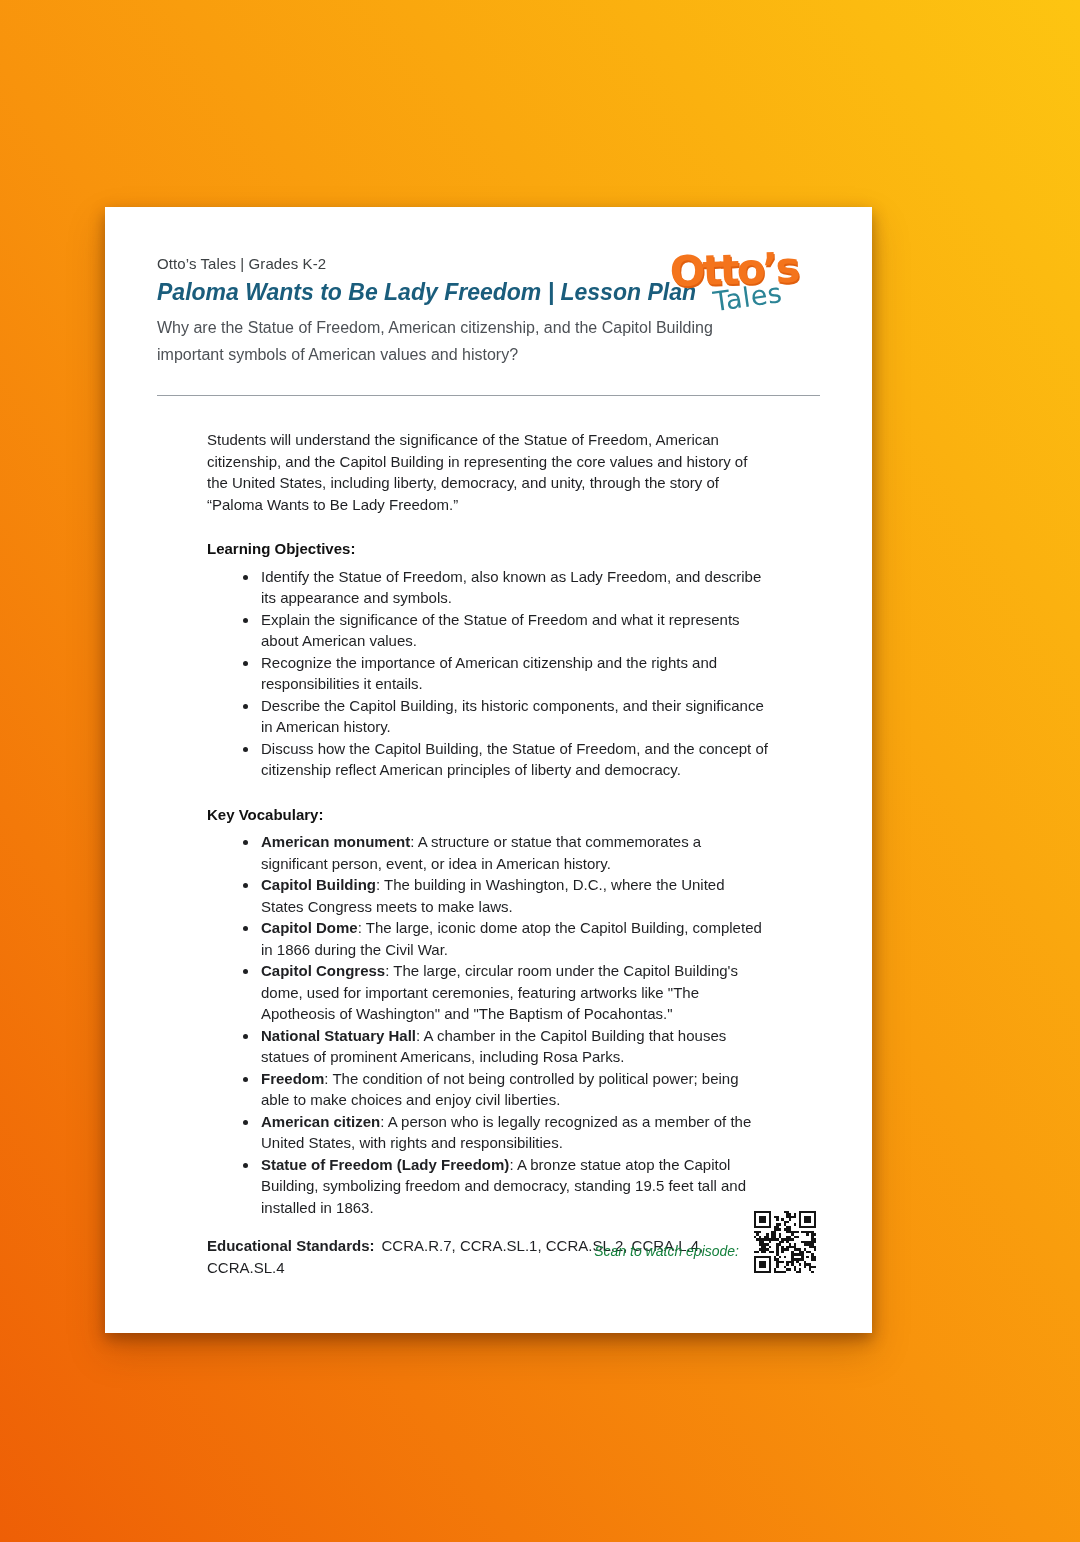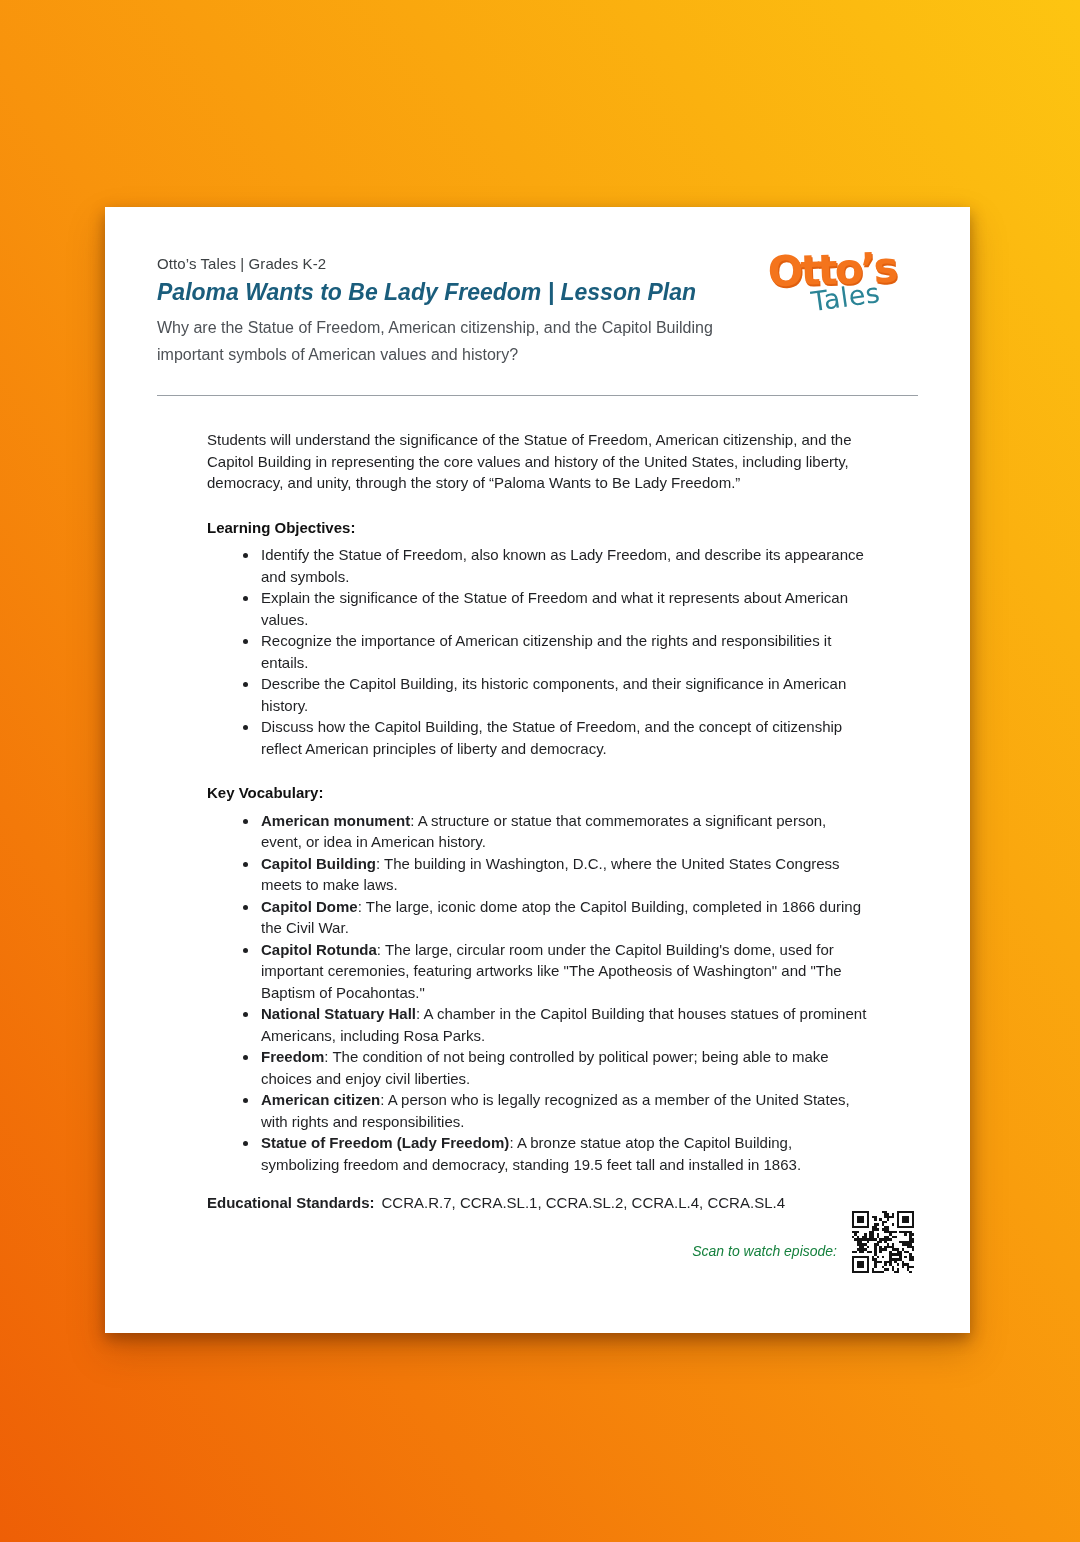--- a/index.html
+++ b/index.html
@@ -5,21 +5,21 @@
   html, body { margin: 0; padding: 0; }
   body {
     width: 1080px; height: 1542px;
     background: linear-gradient(to top right, #ee5f06 0%, #f8930c 48%, #fdc511 100%);
     font-family: "Liberation Sans", sans-serif;
     position: relative;
     overflow: hidden;
   }
   .page {
     position: absolute; left: 105px; top: 207px;
-    width: 865px; height: 1126px;
+    width: 767px; height: 1126px;
     background: #ffffff;
     box-shadow: 0 6px 14px rgba(90, 35, 0, 0.45), 0 18px 34px rgba(90, 35, 0, 0.25);
   }
   .page-header { position: relative; padding: 48px 52px 0 52px; }
   .eyebrow { font-size: 15px; color: #3c4043; letter-spacing: 0.1px; }
   .doc-title { margin: 7px 0 8px 0; font-size: 23px; font-weight: bold; color: #1a5d7c; font-style: italic; }
   .doc-subtitle { margin: 0; font-size: 16px; line-height: 27px; color: #4d5156; max-width: 602px; }
   .logo { position: absolute; right: 58px; top: 38px; width: 160px; text-align: center; transform: rotate(-2deg); }
   .logo-primary {
     display: block;
@@ -81,21 +81,21 @@
 
     <h2 class="section-heading">Key Vocabulary:</h2>
     <ul>
 
         <li><strong>American monument</strong><span>: A structure or statue that commemorates a significant person, event, or idea in American history.</span></li>
 
         <li><strong>Capitol Building</strong><span>: The building in Washington, D.C., where the United States Congress meets to make laws.</span></li>
 
         <li><strong>Capitol Dome</strong><span>: The large, iconic dome atop the Capitol Building, completed in 1866 during the Civil War.</span></li>
 
-        <li><strong>Capitol Rotunda</strong><span>: The large, circular room under the Capitol Building's dome, used for important ceremonies, featuring artworks like "The Apotheosis of Washington" and "The Baptism of Pocahontas."</span></li>
+        <li><strong>Capitol Congress</strong><span>: The large, circular room under the Capitol Building's dome, used for important ceremonies, featuring artworks like "The Apotheosis of Washington" and "The Baptism of Pocahontas."</span></li>
 
         <li><strong>National Statuary Hall</strong><span>: A chamber in the Capitol Building that houses statues of prominent Americans, including Rosa Parks.</span></li>
 
         <li><strong>Freedom</strong><span>: The condition of not being controlled by political power; being able to make choices and enjoy civil liberties.</span></li>
 
         <li><strong>American citizen</strong><span>: A person who is legally recognized as a member of the United States, with rights and responsibilities.</span></li>
 
         <li><strong>Statue of Freedom (Lady Freedom)</strong><span>: A bronze statue atop the Capitol Building, symbolizing freedom and democracy, standing 19.5 feet tall and installed in 1863.</span></li>
       </ul>
 

